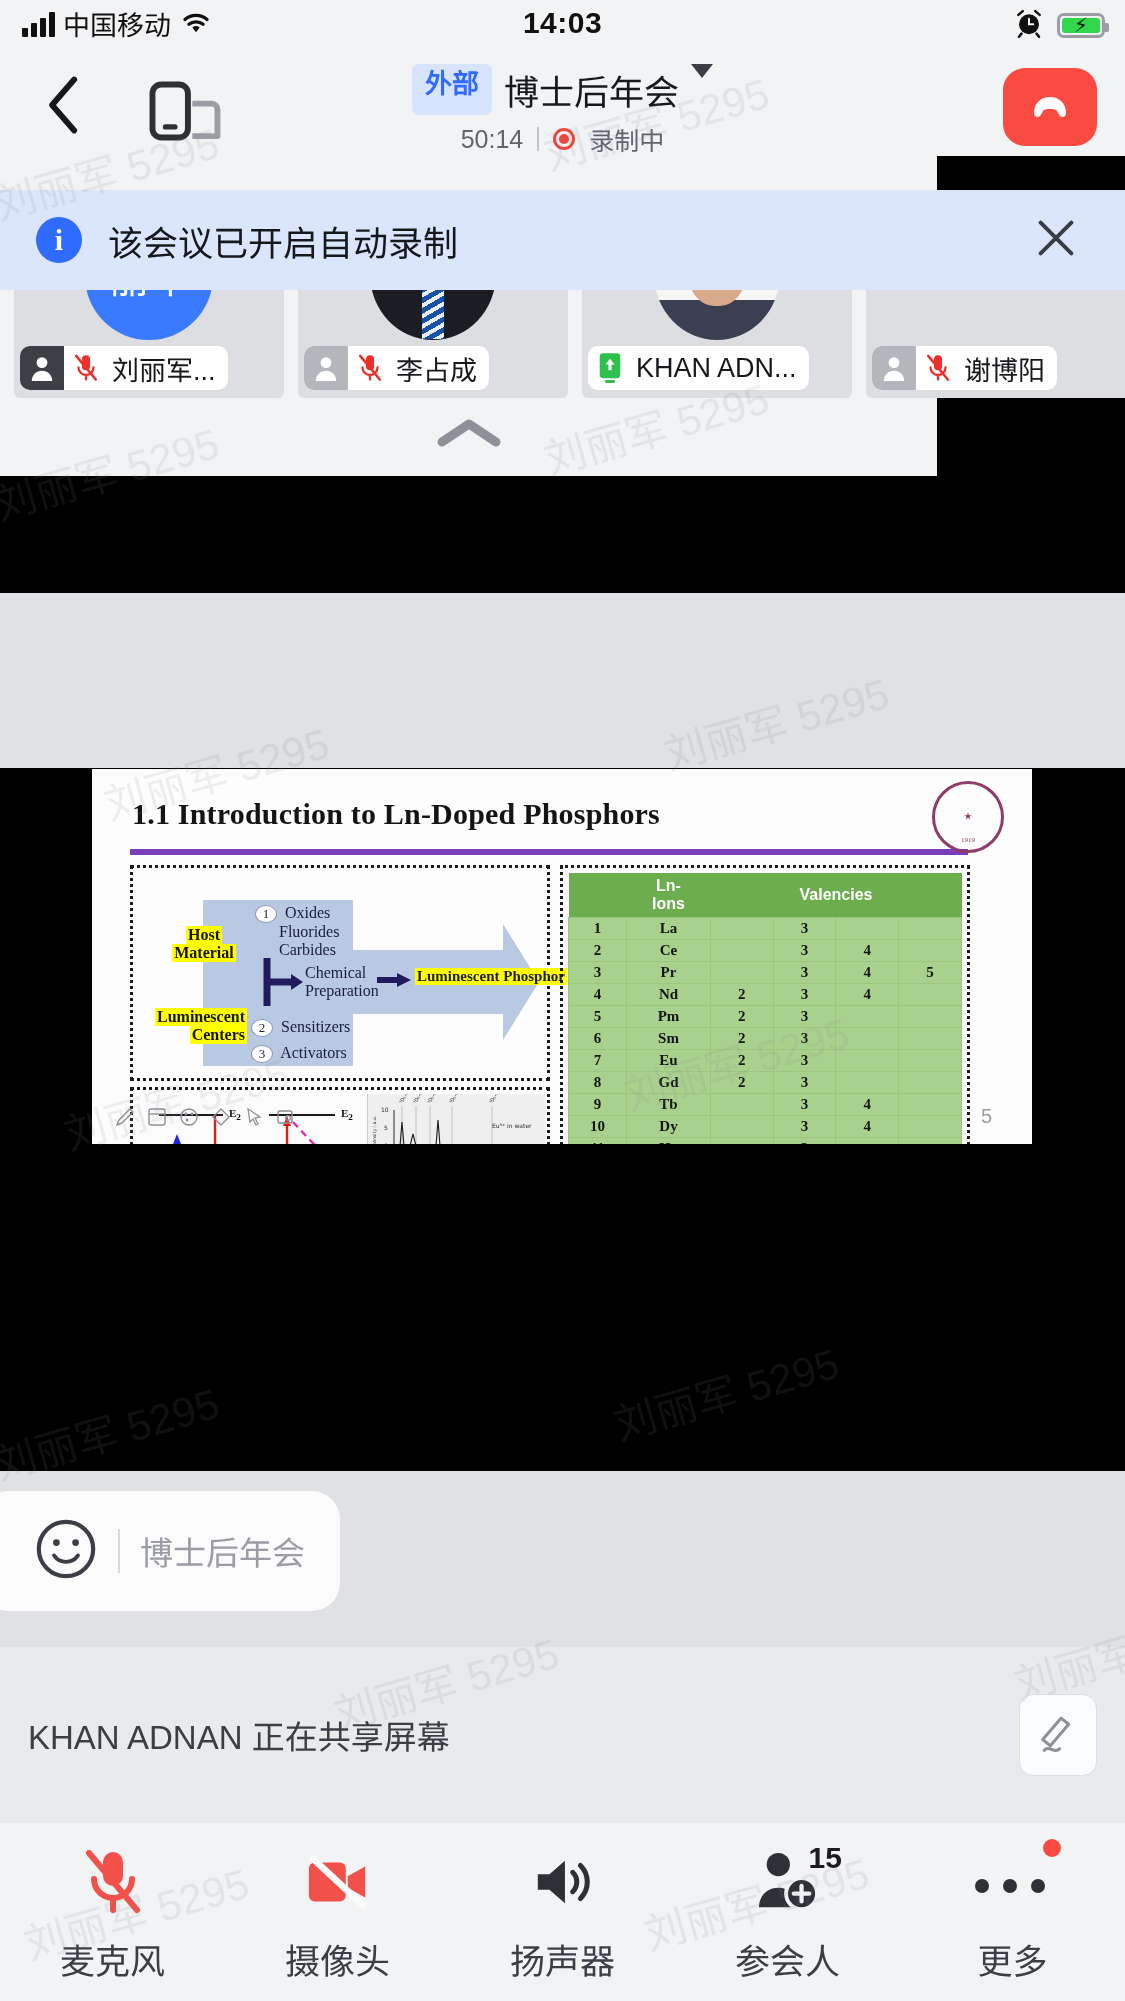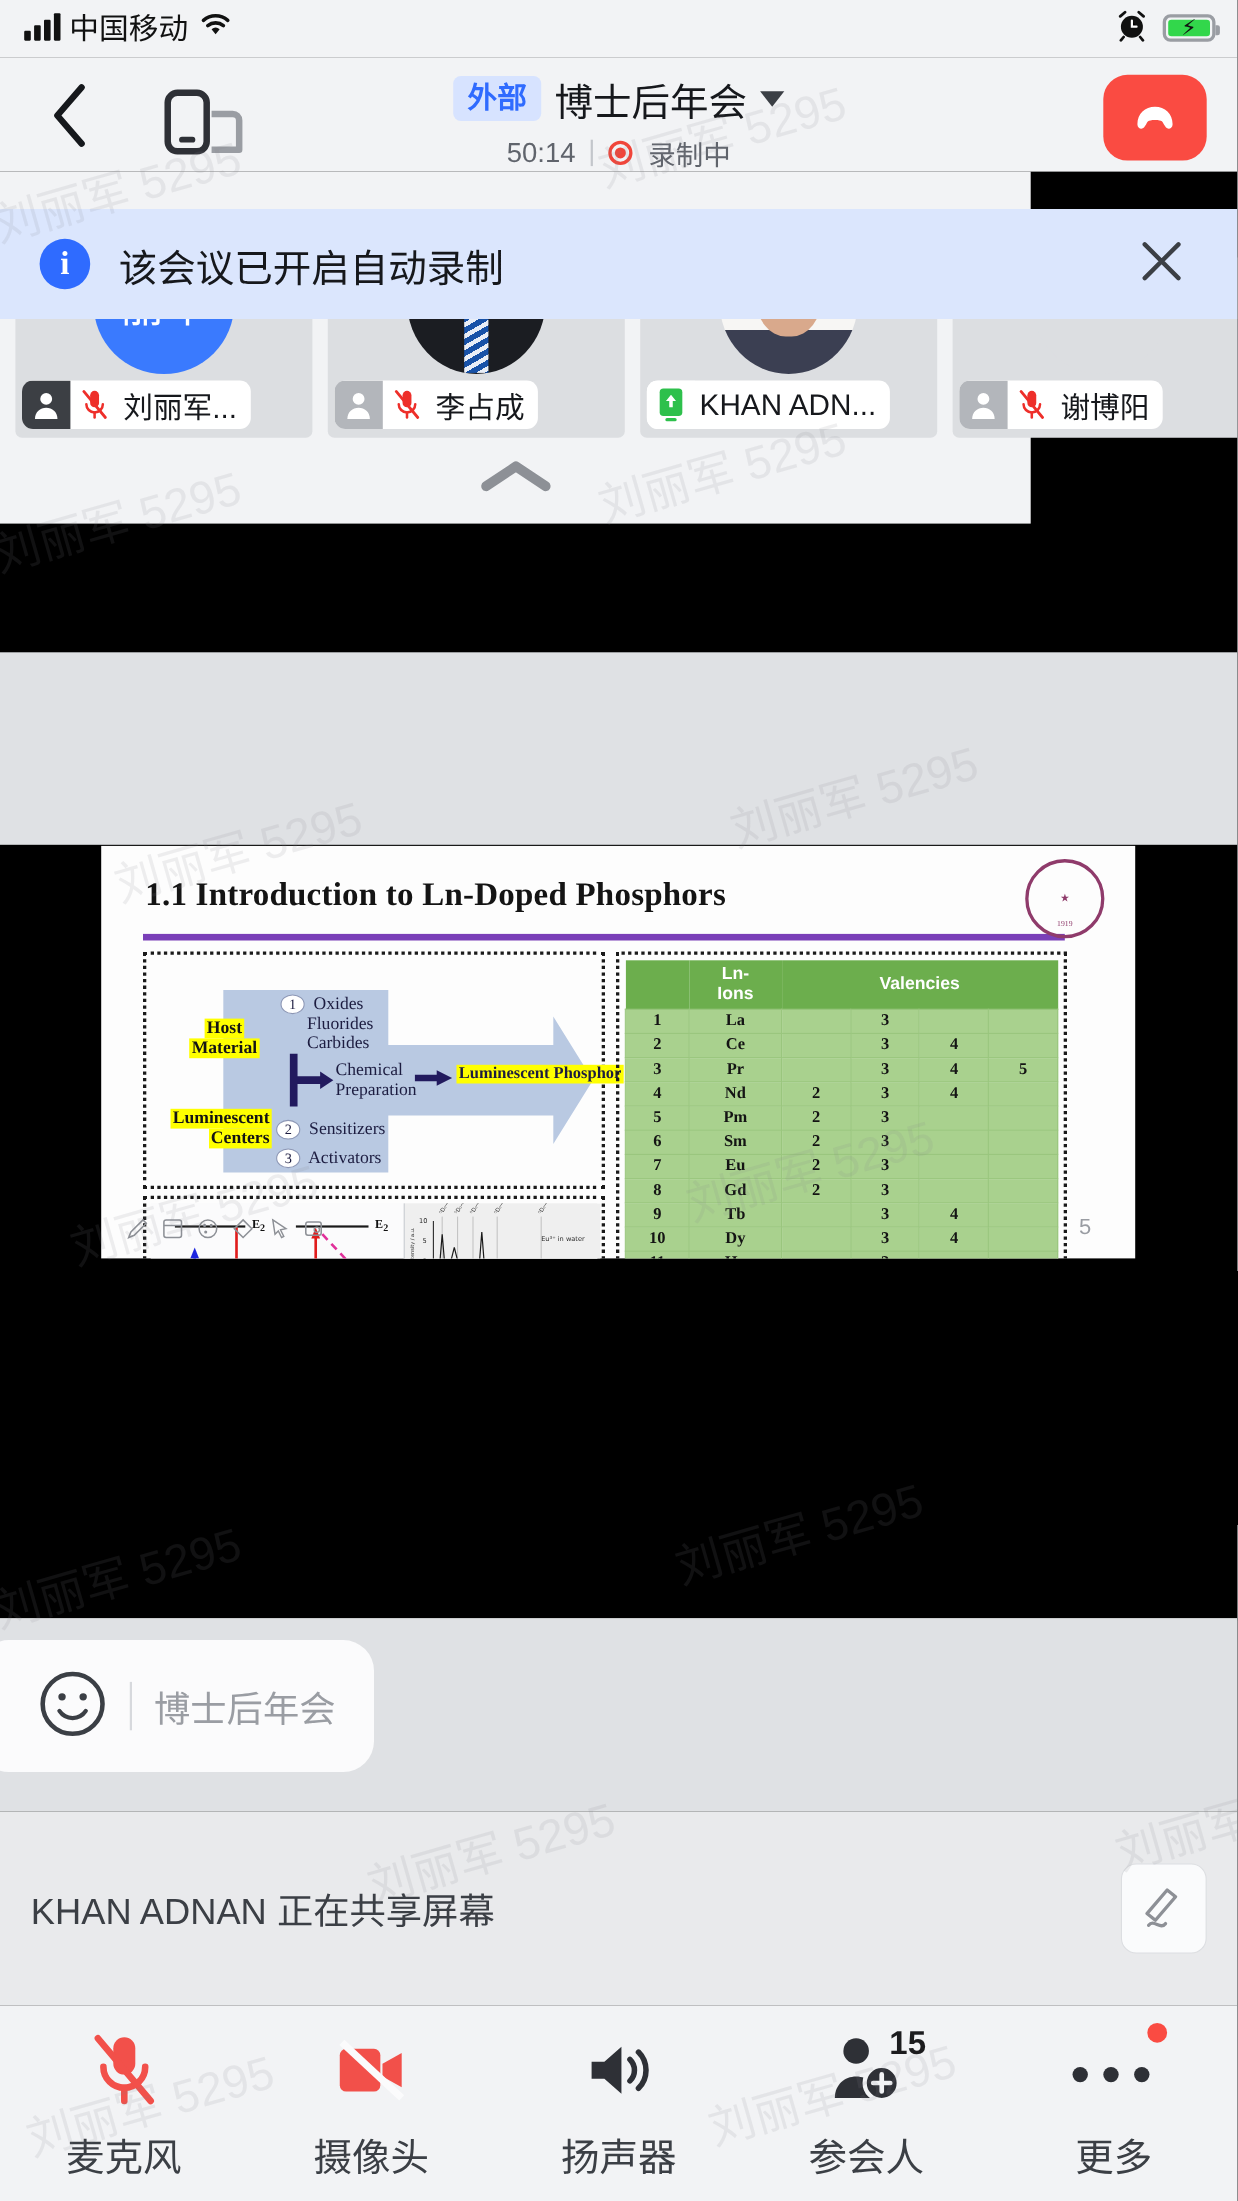--- a/index.html
+++ b/index.html
@@ -80,21 +80,21 @@
     background: #f2f3f5; z-index: 20;
   }
   #back-btn {
     position:absolute; left:36px; top:22px; width:56px; height:62px;
     display:flex; align-items:center; justify-content:center;
   }
   #cast-btn { position:absolute; left:140px; top:28px; }
   #nav-title-wrap {
     position:absolute; left:0; right:0; top:12px; text-align:center;
   }
-  .title-row { display:inline-flex; align-items:center; gap:12px; }
+  .title-row { display:inline-flex; gap:12px; }
   #ext-badge {
     background:#d7e3ff; color:#2f6bff; font-size:27px; font-weight:600;
     padding:4px 13px; border-radius:7px; line-height:1.25;
   }
   #meeting-title { font-size:35px; color:#16181c; font-weight:500; }
   .caret { width:0;height:0;border-left:11px solid transparent;border-right:11px solid transparent;border-top:14px solid #3b3f45; }
   .sub-row {
     margin-top:6px; display:flex; align-items:center; justify-content:center; gap:14px;
     font-size:25px; color:#60646c;
   }
@@ -298,20 +298,21 @@
         </span>
       <span class="carrier">中国移动</span>
       <span>
         <svg width="34" height="26" viewBox="0 0 24 18">
             <path d="M12 16.2 14.6 12.9a4.2 4.2 0 0 0-5.2 0z" fill="#111"></path>
             <path d="M4.2 7.2a12 12 0 0 1 15.6 0" stroke="#111" stroke-width="2.3" fill="none" stroke-linecap="round"></path>
             <path d="M7 10.6a8 8 0 0 1 10 0" stroke="#111" stroke-width="2.3" fill="none" stroke-linecap="round"></path>
           </svg>
       </span>
     </div>
+    <div class="sb-time">14:03</div>
     <div class="sb-right">
       <span>
         <svg width="30" height="30" viewBox="0 0 24 24">
             <circle cx="12" cy="13" r="8" fill="#111"></circle>
             <path d="M3.5 5.5 7 2.5M20.5 5.5 17 2.5M6 20.5 4 23M18 20.5 20 23" stroke="#111" stroke-width="2" stroke-linecap="round"></path>
             <path d="M12 8.5V13h3.4" stroke="#fff" stroke-width="1.6" stroke-linecap="round"></path>
           </svg>
       </span>
       <span class="battery">
         <span class="fill"></span>

